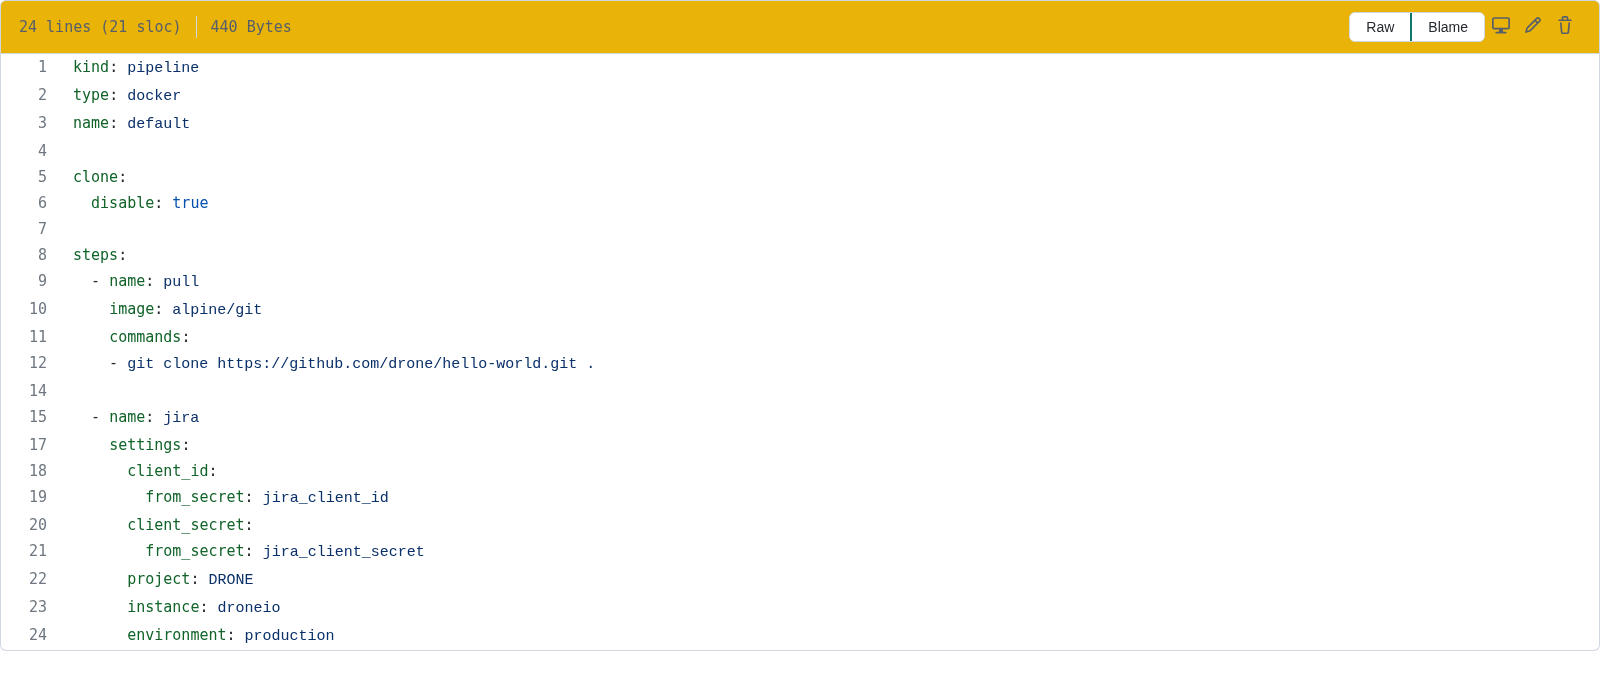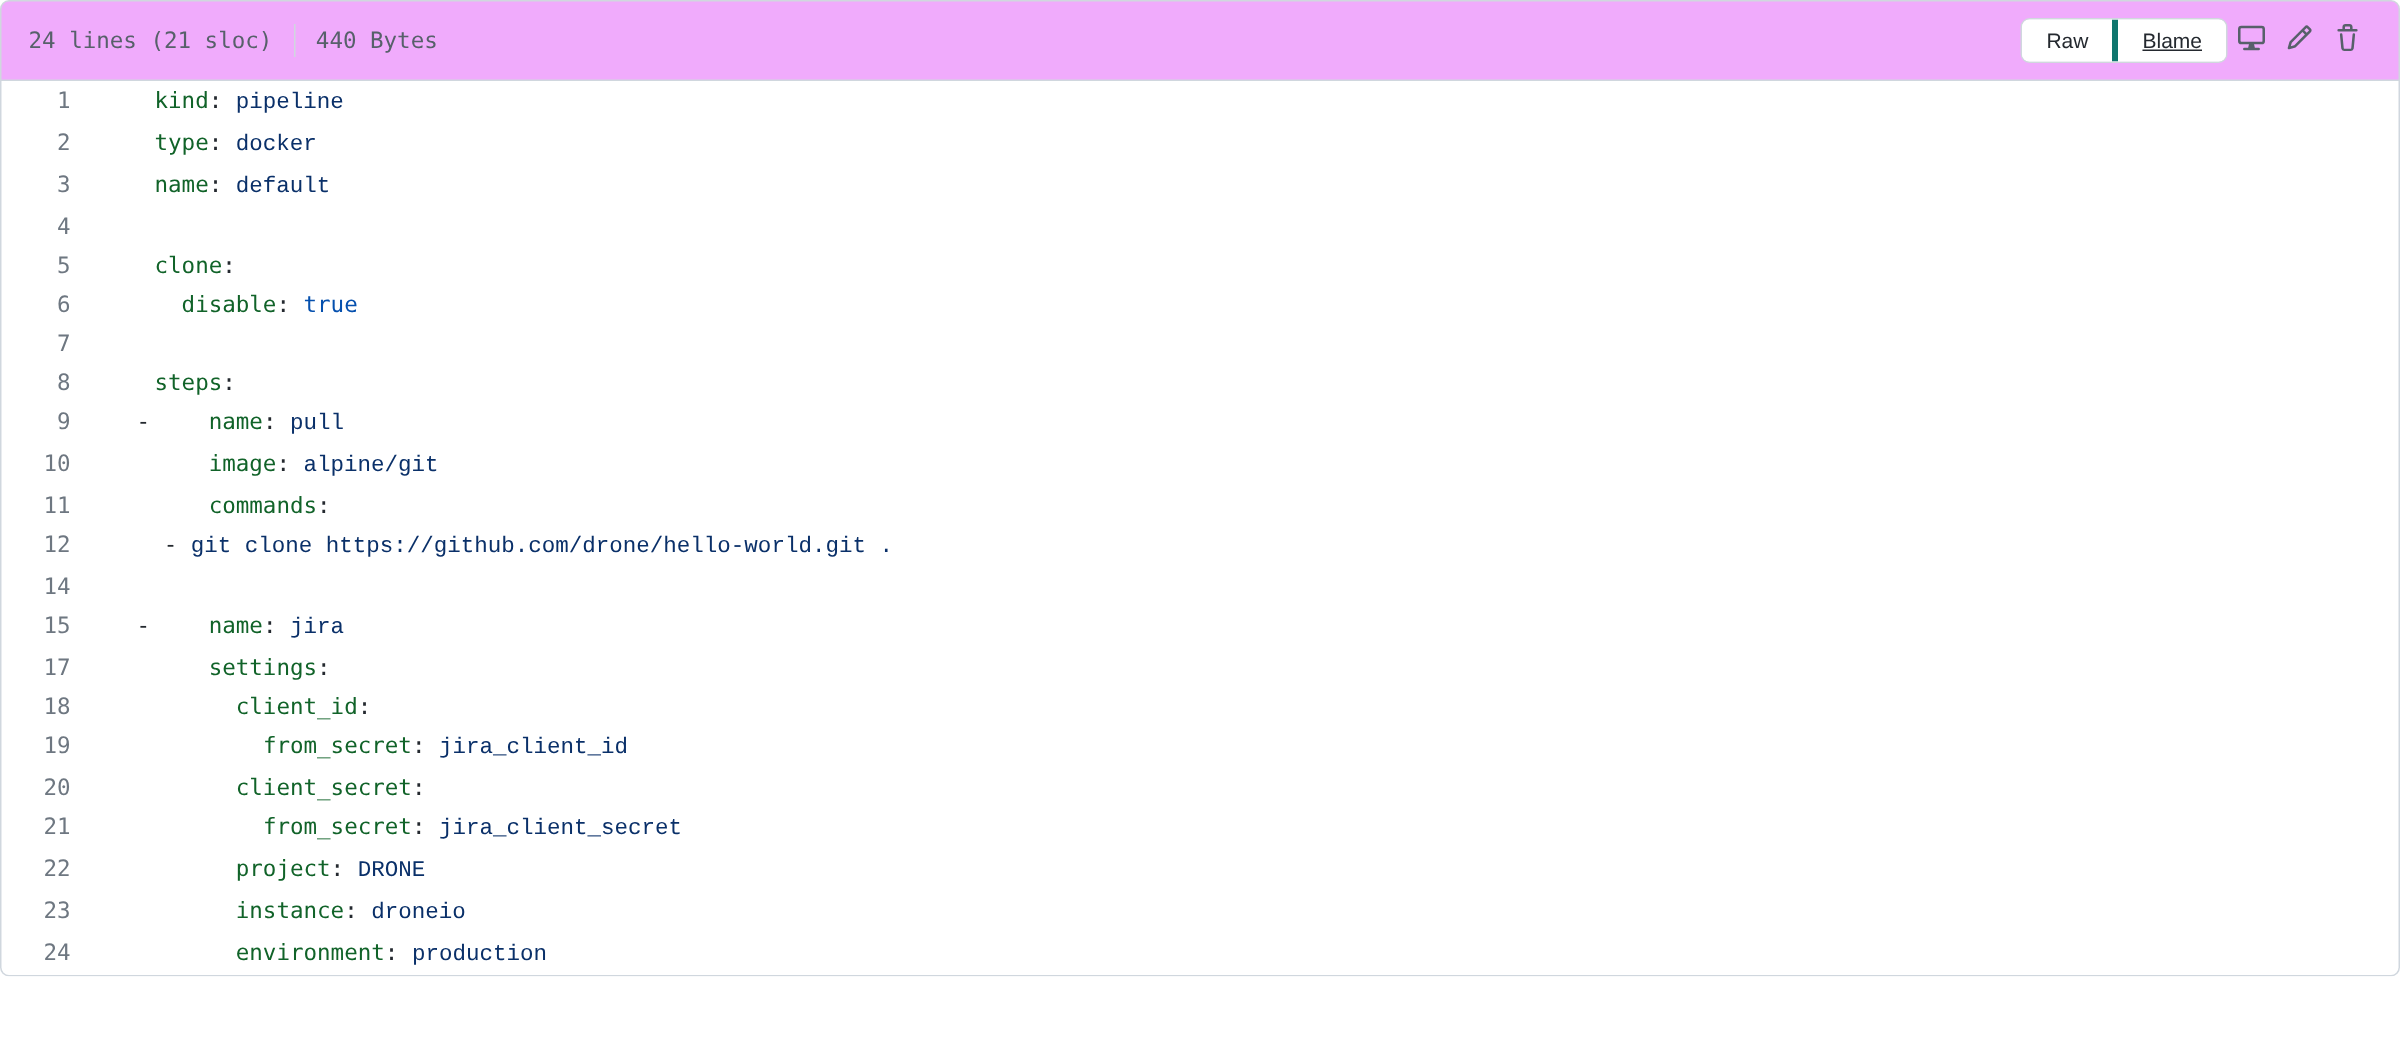--- a/index.html
+++ b/index.html
@@ -1,30 +1,30 @@
 <!DOCTYPE html>
 <html><head>
   <meta charset="utf-8">
   <style>
     * { box-sizing: border-box; margin: 0; padding: 0; }
     body { font-family: -apple-system, BlinkMacSystemFont, "Segoe UI", Helvetica, Arial, sans-serif; background: #ffffff; color: #24292f; width: 1600px; }
-    .header { display:flex; align-items:center; justify-content:space-between; padding: 10px 18px 10px 18px; background:#f0abfc; border:1px solid #d0d7de; border-radius:6px 6px 0 0; }
+    .header { display:flex; align-items:center; justify-content:space-between; padding: 10px 18px 10px 18px; background:#eab308; border:1px solid #d0d7de; border-radius:6px 6px 0 0; }
     .header-left { display:flex; align-items:center; font-family: ui-monospace, SFMono-Regular, Menlo, Consolas, monospace; font-size: 15px; color:#57606a; }
     .divider { width:1px; height:22px; background:#d0d7de; margin:0 14px; }
     .header-right { display:flex; align-items:center; }
     .btn-group { display:flex; border:1px solid #d0d7de; border-radius:6px; overflow:hidden; background:#ffffff; }
     .btn { font-size:14px; font-weight:500; color:#24292f; background:#ffffff; padding:6px 16px; cursor:pointer; border:none; }
-    .btn + .btn { border-left:4px solid #0f766e;text-decoration:underline; }
+    .btn + .btn { border-left:2px solid #0f766e; }
     .icon-btn { width:32px; height:32px; display:flex; align-items:center; justify-content:center; color:#57606a; cursor:pointer; border-radius:6px; }
     .icon-btn svg { width:18px; height:18px; fill:currentColor; }
     .code-area { border-left:1px solid #d0d7de; border-right:1px solid #d0d7de; border-bottom:1px solid #d0d7de; border-radius:0 0 6px 6px; overflow:hidden; }
     table.blob { border-collapse:collapse; width:100%; font-family: ui-monospace, SFMono-Regular, Menlo, Consolas, monospace; font-size:15px; line-height:26px; tab-size:8; }
     td.num { width:60px; min-width:60px; text-align:right; padding:0 14px 0 10px; color:#6e7781; user-select:none; vertical-align:top; white-space:nowrap; }
     td.code { padding:0 12px 0 12px; white-space:pre; color:#24292f; }
-    .pl-ent { color:#116329;margin-left:30px; }
+    .pl-ent { color:#116329; }
     .pl-c1  { color:#0550ae; }
     .pl-s   { color:#0a3069;font-family:Liberation Mono, monospace; }
   </style>
 </head>
 <body>
 
 <div class="header">
   <div class="header-left">
     <span>24 lines (21 sloc)</span>
     <span class="divider"></span>

